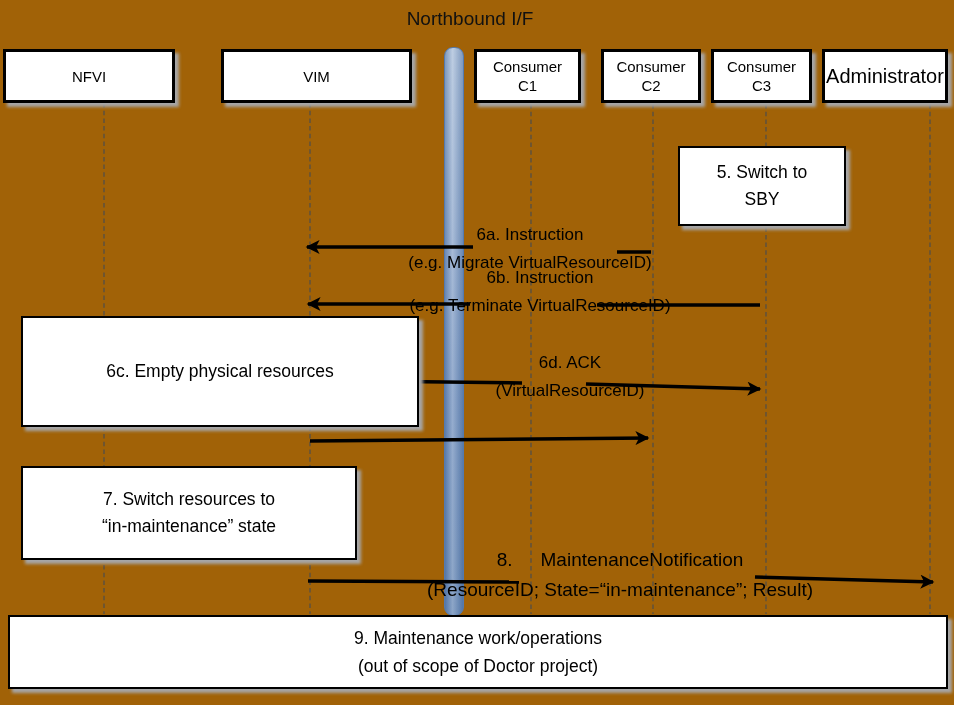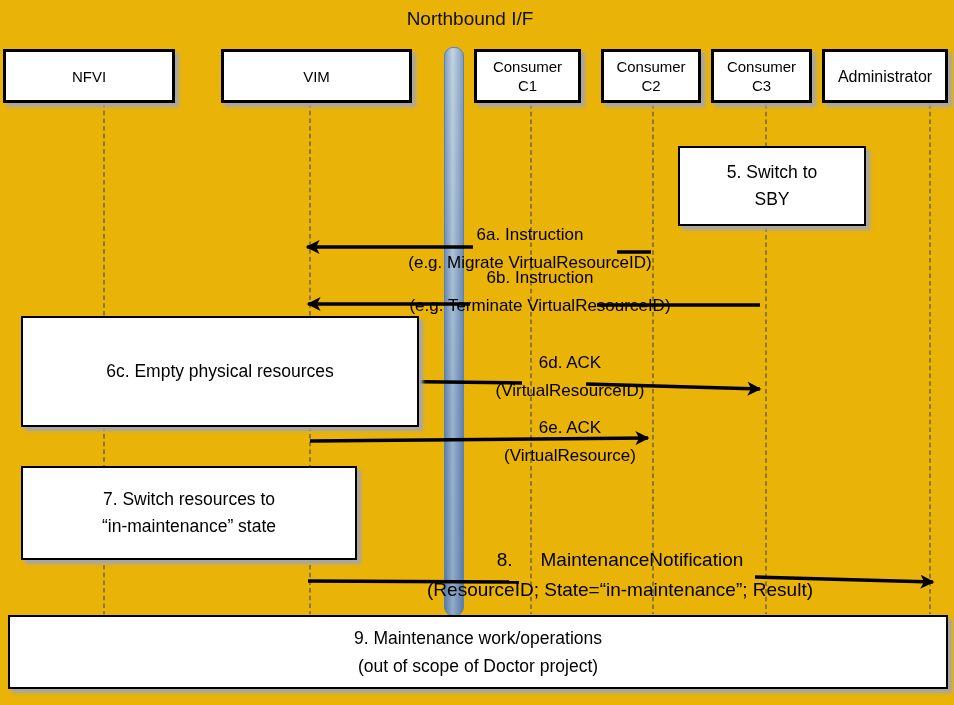--- a/index.html
+++ b/index.html
@@ -2,21 +2,21 @@
 <html style="--bar-top: #a9c8f2; --bar-mid: #6d97d4; --bar-bottom: #5e8bc9; --bar-edge: #4f7dbd; --line: #000000; --lifeline: #4d4d4d; --shadow: #a6a6a6;"><head>
 <meta charset="utf-8">
 <style>
   :root{
     --bar-top:#a9c8f2; --bar-mid:#6d97d4; --bar-bottom:#5e8bc9; --bar-edge:#4f7dbd;
     --line:#000000; --lifeline:#4d4d4d; --shadow:#a6a6a6; --box-bg:#ffffff;
   }
   html,body{margin:0;padding:0;background:#fff;}
   .stage{
     position:relative; width:954px; height:705px; overflow:hidden;
-    background:#eab308; color:#000;
+    background:#a16207; color:#000;
     font-family:"Liberation Sans", sans-serif;
   }
   .title{
     position:absolute; left:330px; top:7px; width:280px;
     text-align:center; font-size:19px; line-height:24px; color:#111;
   }
   .nb-bar{
     position:absolute; left:444px; top:47px; width:18px; height:567px;
     border-radius:9px;
     border:1px solid var(--bar-edge);
@@ -101,25 +101,25 @@
     <span>C1</span>
   </div>
   <div class="actor" style="left:601px;width:100px;">
     <span>Consumer</span>
     <span>C2</span>
   </div>
   <div class="actor" style="left:711px;width:101px;">
     <span>Consumer</span>
     <span>C3</span>
   </div>
-  <div class="actor" style="left:822px;width:126px;font-size:16px;">
+  <div class="actor" style="left:822px;width:126px;font-size:20px;">
     <span>Administrator</span>
   </div>
 
-  <div class="pbox" style="left:678px;top:146px;width:188px;height:80px;">
+  <div class="pbox" style="left:678px;top:146px;width:168px;height:80px;">
     <span>5. Switch to</span>
     <span>SBY</span>
   </div>
   <div class="pbox" style="left:21px;top:316px;width:398px;height:111px;">
     <span>6c. Empty physical resources</span>
   </div>
   <div class="pbox" style="left:21px;top:466px;width:336px;height:94px;">
     <span>7. Switch resources to</span>
     <span>“in-maintenance” state</span>
   </div>
@@ -133,24 +133,20 @@
     <div>(e.g. Migrate VirtualResourceID)</div>
   </div>
   <div class="msg" style="left:330px;top:264px;width:420px;">
     <div>6b. Instruction</div>
     <div>(e.g. Terminate VirtualResourceID)</div>
   </div>
   <div class="msg" style="left:380px;top:349px;width:380px;">
     <div>6d. ACK</div>
     <div>(VirtualResourceID)</div>
   </div>
-  <div class="msg" style="left:380px;top:414px;width:380px;">
-    <div>6e. ACK</div>
-    <div>(VirtualResource)</div>
-  </div>
   <div class="msg big" style="left:385px;top:545px;width:470px;">
     <div>
       <span>8.</span><span class="gap">MaintenanceNotification</span>
     </div>
     <div>(ResourceID; State=“in-maintenance”; Result)</div>
   </div>
 
 </div>
 
 </body></html>

